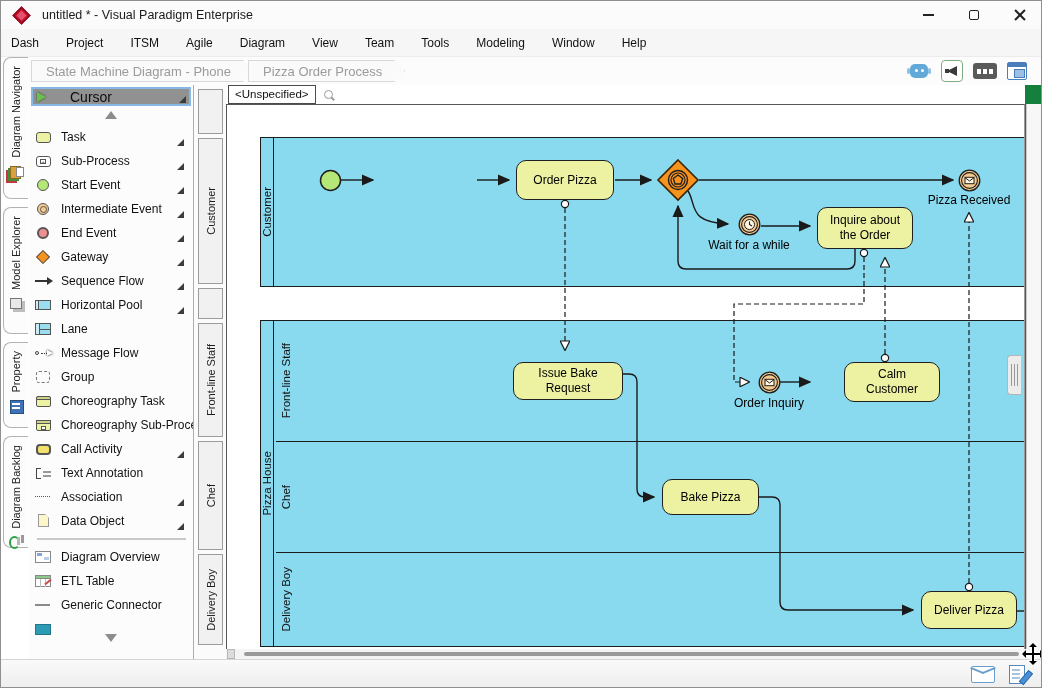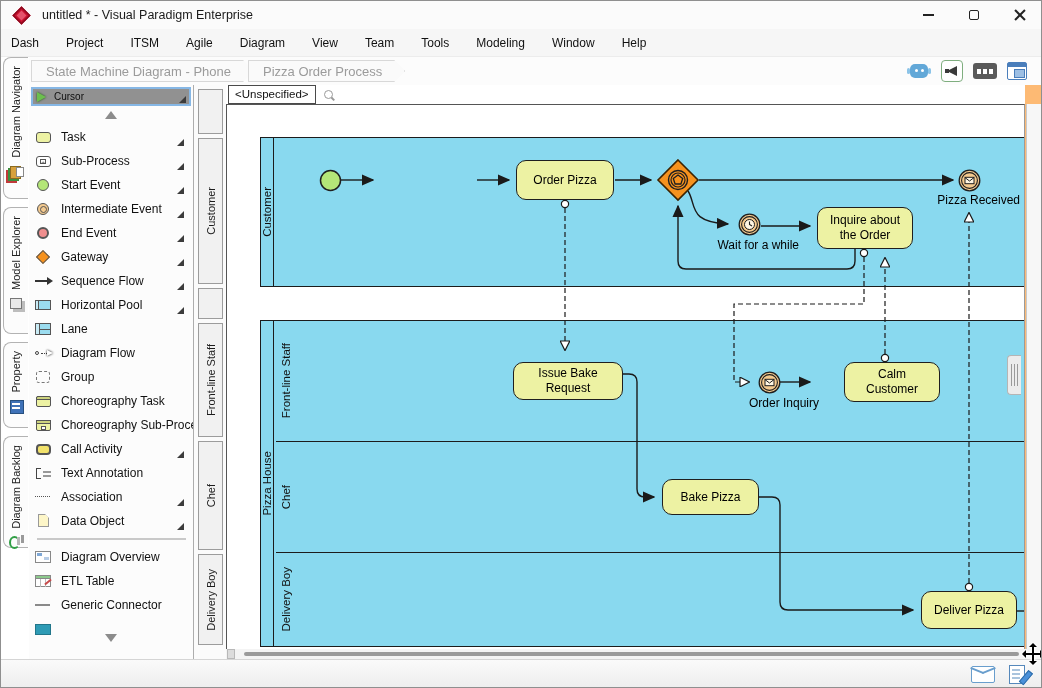--- a/index.html
+++ b/index.html
@@ -1,17 +1,17 @@
 <!DOCTYPE html>
 <html><head>
 <meta charset="utf-8">
 <style>
   * { margin:0; padding:0; box-sizing:border-box; }
   html,body { width:1042px; height:688px; font-family:"Liberation Sans", sans-serif; }
-  .window { position:relative; width:1042px; height:688px; background:#fdba74; border:1px solid #8f8f8f; overflow:hidden; }
+  .window { position:relative; width:1042px; height:688px; background:#15803d; border:1px solid #8f8f8f; overflow:hidden; }
 
   
   .titlebar { position:absolute; left:0; top:0; width:1042px; height:28px; background:#fbfbfb; display:flex; align-items:center; }
   .vp-logo { width:13px; height:13px; margin-left:14px; background:#c8102e; transform:rotate(45deg); position:relative; box-shadow:inset 0 0 0 1.5px #8e0b20; }
   .vp-logo::after { content:""; position:absolute; left:3px; top:3px; width:7px; height:7px; background:#e5536b; }
   .title-text { margin-left:14px; font-size:12.5px; color:#1a1a1a; }
   .win-controls { margin-left:auto; display:flex; }
   .win-btn { width:46px; height:28px; display:flex; align-items:center; justify-content:center; }
   .glyph-min { width:11px; height:2px; background:#222; }
   .glyph-max { width:10px; height:10px; border:1.5px solid #222; border-radius:2px; }
@@ -52,21 +52,21 @@
   .ic-books::after { content:""; position:absolute; right:0; top:3px; width:6px; height:8px; background:#fff; border:1px solid #888; }
   .ic-modexp::before { content:""; position:absolute; left:1px; top:2px; width:10px; height:9px; background:#e8e8e8; border:1px solid #777; box-shadow:3px 3px 0 #bdbdbd; }
   .ic-prop::before { content:""; position:absolute; left:1px; top:1px; width:12px; height:12px; background:#3f72b8; border:1px solid #28507f; }
   .ic-prop::after { content:""; position:absolute; left:3px; top:4px; width:8px; height:2px; background:#fff; box-shadow:0 4px 0 #fff; }
   .ic-backlog::before { content:""; position:absolute; left:0; top:1px; width:7px; height:9px; border:2px solid #2f9e44; border-right-color:transparent; border-radius:50%; }
   .ic-backlog::after { content:""; position:absolute; right:0; bottom:0; width:3px; height:8px; background:#9a9a9a; box-shadow:-4px 2px 0 #b8b8b8; }
 
   
   .palette { position:absolute; left:28px; top:84px; width:165px; height:574px; background:#fcfcfc; border-right:1px solid #adadad; overflow:hidden; }
   .cursor-row { position:absolute; left:2px; top:2px; width:160px; height:19px; background:#919191; border:2px solid #86b7e5; display:flex; align-items:center; gap:8px; padding-left:4px; }
-  .cursor-row .clabel { font-size:10px; color:#0d0d0d; }
+  .cursor-row .clabel { font-size:14px; color:#0d0d0d;margin-left:16px; }
   .cursor-arrow { width:0; height:0; border-top:5px solid transparent; border-bottom:5px solid transparent; border-left:9px solid #6cbf4e; filter:drop-shadow(0 0 1px #1d4d12); }
   .scroll-up { position:absolute; left:76px; top:26px; width:0; height:0; border-left:6px solid transparent; border-right:6px solid transparent; border-bottom:8px solid #8c8c8c; }
   .scroll-down { position:absolute; left:76px; top:549px; width:0; height:0; border-left:6px solid transparent; border-right:6px solid transparent; border-top:8px solid #8c8c8c; }
   .prows { position:absolute; left:0; top:40px; width:165px; }
   .prow { position:relative; height:24px; display:flex; align-items:center; padding-left:6px; gap:8px; }
   .plabel { font-size:12px; color:#111; white-space:nowrap; }
   .fly { position:absolute; right:10px; bottom:3px; width:0; height:0; border-left:7px solid transparent; border-bottom:7px solid #3c3c3c; }
   .psep { height:2px; background:#c9c9c9; margin:5px 8px 5px 8px; }
   .picon { width:18px; height:16px; position:relative; flex:none; }
   .picon > i { position:absolute; display:block; }
@@ -129,21 +129,21 @@
   .pool { position:absolute; background:#89d9ef; border:1.5px solid #1c1c1c; }
   .pool-band { position:absolute; left:0; top:0; bottom:0; width:13px; border-right:1.5px solid #1c1c1c; display:flex; align-items:center; justify-content:center; }
   .rot-label { writing-mode:vertical-rl; transform:rotate(180deg); font-size:11.5px; color:#111; white-space:nowrap; }
   .lanes { position:absolute; left:14.5px; top:0; right:0; bottom:0; display:flex; flex-direction:column; }
   .lane { position:relative; }
   .lane + .lane { border-top:1.3px solid #1c1c1c; }
   .lane-name { position:absolute; left:4px; top:0; bottom:0; display:flex; align-items:center; }
 
   .task { position:absolute; background:#edf2a3; border:1.5px solid #1f1f1f; border-radius:10px; display:flex; align-items:center; justify-content:center; text-align:center; font-size:12px; color:#000; padding:2px 6px; line-height:1.25; }
   .evt { position:absolute; width:23px; height:23px; }
-  .evt-label { position:absolute; font-size:12px; color:#000; white-space:nowrap; text-align:right; }
+  .evt-label { position:absolute; font-size:12px; color:#000; white-space:nowrap; text-align:center; }
   .conn-layer { position:absolute; left:0; top:0; width:799px; height:545px; pointer-events:none; }
 
   .grip { position:absolute; left:780px; top:250px; width:14px; height:40px; background:#ececec; border:1px solid #b5b5b5; border-right:none; border-radius:4px 0 0 4px; display:flex; align-items:center; justify-content:center; gap:1.5px; }
   .grip i { width:1.5px; height:22px; background:#9a9a9a; display:block; }
 
   
   .hscroll { position:absolute; left:225px; top:648px; width:817px; height:10px; background:#f4f4f4; }
   .hthumb { position:absolute; left:18px; top:3px; width:775px; height:4px; background:#9a9a9a; border-radius:2px; }
   .hstub { position:absolute; left:1px; top:0; width:8px; height:10px; background:#dcdcdc; border:1px solid #b8b8b8; }
   .vscroll { position:absolute; left:1025px; top:103px; width:17px; height:545px; background:#f7f7f7; border-left:1px solid #c9c9c9; }
@@ -320,21 +320,21 @@
             <i class="d"></i>
           </span>
           <span class="plabel">Lane</span>
         </div>
       <div class="prow">
           <span class="picon i-msg">
             <i class="c"></i>
             <i class="l"></i>
             <i class="a"></i>
           </span>
-          <span class="plabel">Diagram Flow</span>
+          <span class="plabel">Message Flow</span>
         </div>
       <div class="prow">
           <span class="picon i-group">
             <i></i>
           </span>
           <span class="plabel">Group</span>
         </div>
       <div class="prow">
           <span class="picon i-ctask">
             <i class="b"></i>

